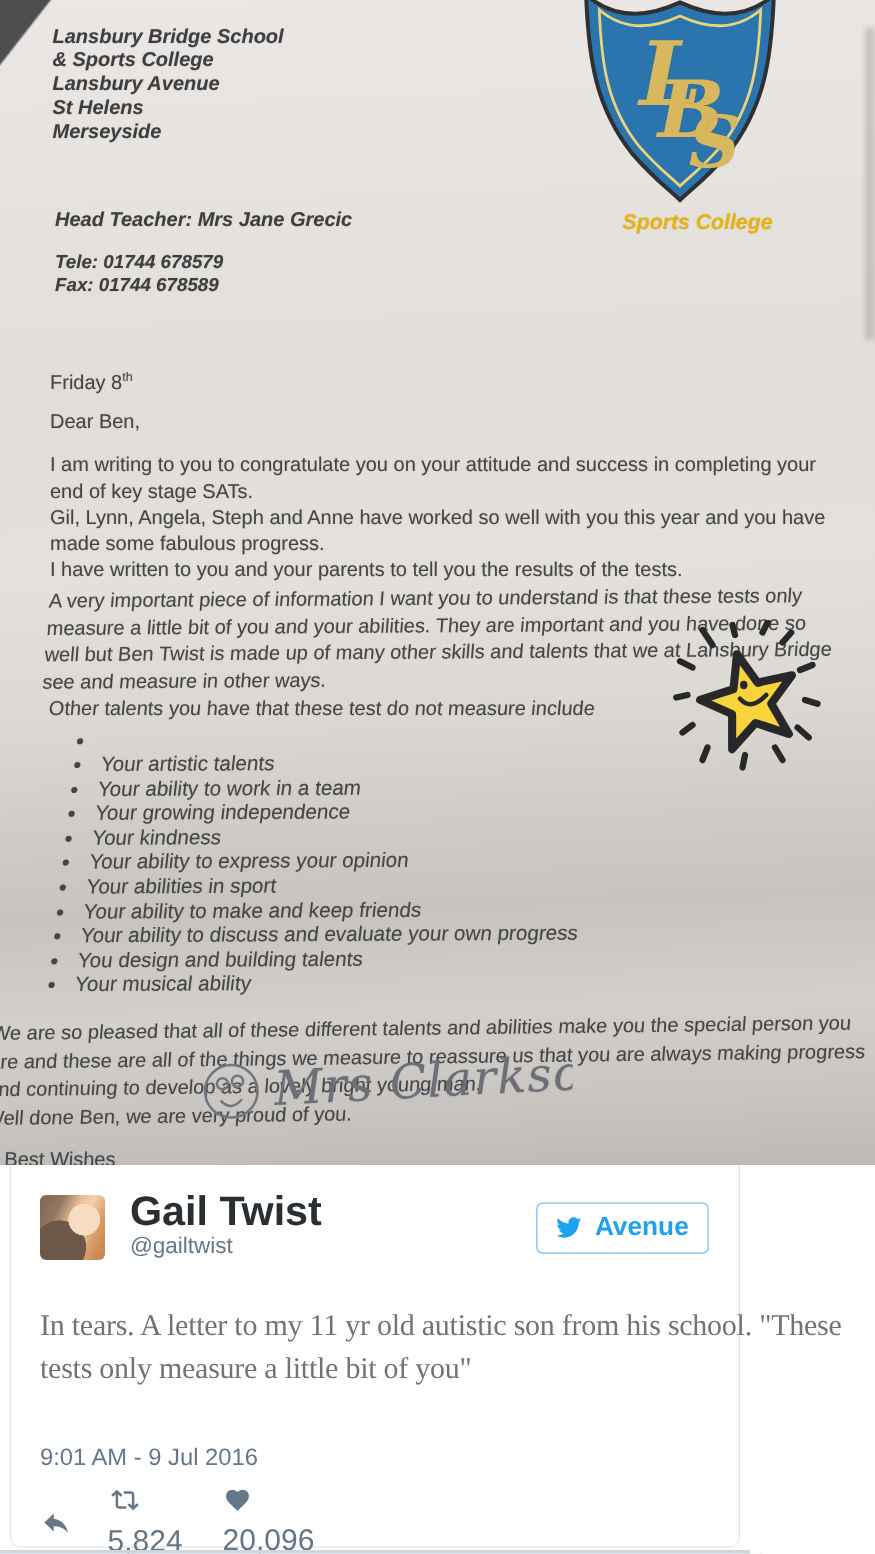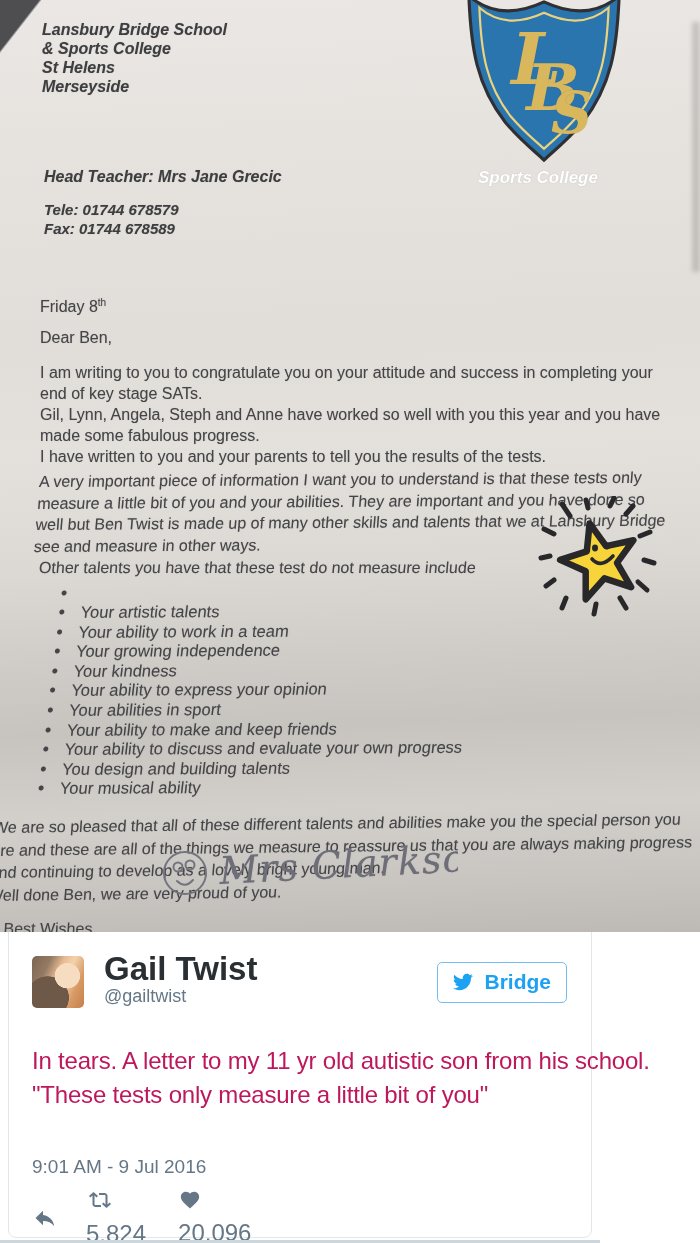--- a/index.html
+++ b/index.html
@@ -25,22 +25,22 @@
       background:rgba(110,108,105,.28); filter:blur(2px); }
 
   .letter-content { position:absolute; inset:0; color:#454548; z-index:2;
       text-shadow:0 0 1px rgba(90,90,92,.35); }
 
   .address { position:absolute; left:42px; top:20px;
       font-weight:bold; font-style:italic; font-size:16px; line-height:19px; color:#3e3e41; }
   .shield { position:absolute; left:460px; top:-8px; }
   .head-teacher { position:absolute; left:44px; top:168px;
       font-weight:bold; font-style:italic; font-size:16px; color:#3e3e41; }
-  .logo-caption { position:absolute; left:478px; top:168px; width:160px; 
-      font-weight:bold; font-style:italic; font-size:17px; color:#ffffff; }
+  .logo-caption { position:absolute; left:478px; top:168px; width:160px; text-align:center;
+      font-weight:bold; font-style:italic; font-size:17px; color:#eab308; }
   .telefax { position:absolute; left:44px; top:200px;
       font-weight:bold; font-style:italic; font-size:15px; line-height:19px; color:#3e3e41; }
 
   .letter-body { position:absolute; left:40px; right:24px; top:244px;
       font-size:16px; line-height:21px; }
   .date-line { margin-bottom:0;margin-top:48px; }
   .date-line sup { font-size:10px; }
   .salutation { margin-top:10px; }
   .para-block { margin-top:14px; }
   .para4 { margin-top:4px; transform:skewX(-5deg) rotate(-0.4deg); transform-origin:0 0; line-height:21.5px; }
@@ -67,21 +67,21 @@
   .display-name { font-size:33px; font-weight:bold; color:#292f33; line-height:32px; }
   .handle { font-size:18px; color:#657786; line-height:22px; }
 
   .follow-btn { position:absolute; right:33px; top:962px; z-index:3; cursor:pointer;
       display:flex; align-items:center; gap:9px; background:#fff;
       border:1px solid #71bdf4; border-radius:5px; padding:7px 15px 8px 13px; }
   .follow-btn .bird { width:24px; height:20px; fill:#1da1f2; }
   .follow-label { font-size:21px; font-weight:bold; color:#1da1f2; }
 
   .tweet-text { position:absolute; left:32px; top:1044px; width:642px; z-index:3;
-      font-size:24px; line-height:34px; color:#be185d; letter-spacing:-0.2px; }
+      font-size:24px; line-height:34px; color:#737373; letter-spacing:-0.2px;font-family:Liberation Serif, serif; }
   .timestamp { position:absolute; left:32px; top:1156px; z-index:3;
       font-size:19px; color:#657786; }
   .stats { position:absolute; left:32px; top:1188px; z-index:3; display:flex;
       align-items:center; color:#657786; }
   .stats svg { fill:#657786; }
   .stat-group { display:flex; align-items:flex-start; gap:8px; cursor:pointer;flex-direction:column; }
   .stat-count { font-size:24px; color:#657786; }
   .reply-group { margin-right:28px; }
   .retweet-group { margin-right:32px; }
 </style>
@@ -93,20 +93,21 @@
   <div class="letter-photo">
     <div class="paper"></div>
     <div class="corner-shadow"></div>
     <div class="edge-shadow"></div>
 
     <div class="letter-content">
 
       <div class="address">
         <div>Lansbury Bridge School</div>
         <div>&amp; Sports College</div>
+        <div>Lansbury Avenue</div>
         <div>St Helens</div>
         <div>Merseyside</div>
       </div>
 
       <svg class="shield" width="168" height="176" viewBox="0 0 170 176">
         <path d="M9 3 C30 21 55 23 85 9 C115 23 140 21 161 3 C159 56 153 94 124 131 C106 152 93 161 85 169 C77 161 64 152 46 131 C17 94 11 56 9 3 Z" fill="#2a75ad" stroke="#303034" stroke-width="3.2"></path>
         <path d="M9 3 C30 21 55 23 85 9 C115 23 140 21 161 3 C159 56 153 94 124 131 C106 152 93 161 85 169 C77 161 64 152 46 131 C17 94 11 56 9 3 Z" fill="none" stroke="#ecd27c" stroke-width="2.6" transform="translate(85,88) scale(0.86) translate(-85,-88)"></path>
         <g fill="#d9b75c" font-family="DejaVu Serif, serif" font-style="italic" font-weight="bold">
           <text x="52" y="92" font-size="72">L</text>
           <text x="67" y="118" font-size="64">B</text>
@@ -202,21 +203,21 @@
 
   <div class="user-names">
     <div class="display-name">Gail Twist</div>
     <div class="handle">@gailtwist</div>
   </div>
 
   <button class="follow-btn">
     <svg class="bird" viewBox="0 0 24 24">
       <path d="M23.954 4.569c-.885.389-1.83.654-2.825.775 1.014-.611 1.794-1.574 2.163-2.723-.951.555-2.005.959-3.127 1.184-.896-.959-2.173-1.559-3.591-1.559-2.717 0-4.92 2.203-4.92 4.917 0 .39.045.765.127 1.124C7.691 8.094 4.066 6.13 1.64 3.161c-.427.722-.666 1.561-.666 2.475 0 1.71.87 3.213 2.188 4.096-.807-.026-1.566-.248-2.228-.616v.061c0 2.385 1.693 4.374 3.946 4.827-.413.111-.849.171-1.296.171-.314 0-.615-.03-.916-.086.631 1.953 2.445 3.377 4.604 3.417-1.68 1.319-3.809 2.105-6.102 2.105-.39 0-.779-.023-1.17-.067 2.189 1.394 4.768 2.209 7.557 2.209 9.054 0 13.999-7.496 13.999-13.986 0-.209 0-.42-.015-.63.961-.689 1.8-1.56 2.46-2.548l-.047-.02z"></path>
     </svg>
-    <span class="follow-label">Bridge</span>
+    <span class="follow-label">Avenue</span>
   </button>
 
   <div class="tweet-text">In tears. A letter to my 11 yr old autistic son from his school. "These tests only measure a little bit of you"</div>
 
   <div class="timestamp">9:01 AM - 9 Jul 2016</div>
 
   <div class="stats">
     <div class="stat-group reply-group">
       <svg width="26" height="24" viewBox="0 0 24 24">
         <path d="M10 9 V4.8 L2.5 12 L10 19.2 V14.9 C15 14.9 18.6 16.6 21.3 20.2 C20.2 14.9 17.2 10.1 10 9 Z"></path>

